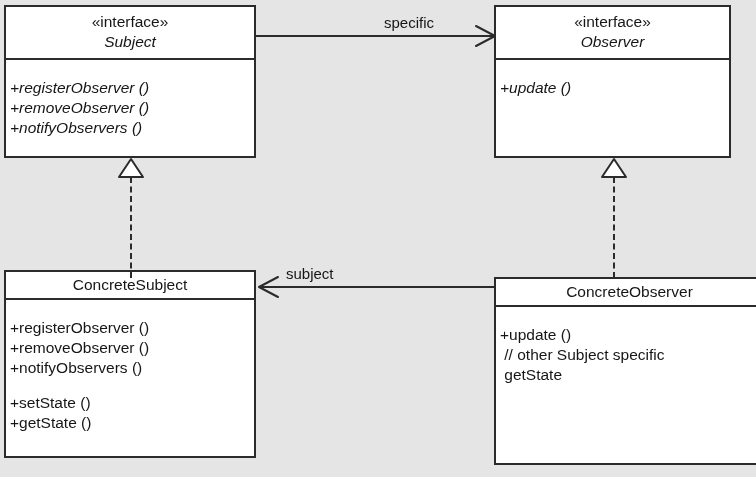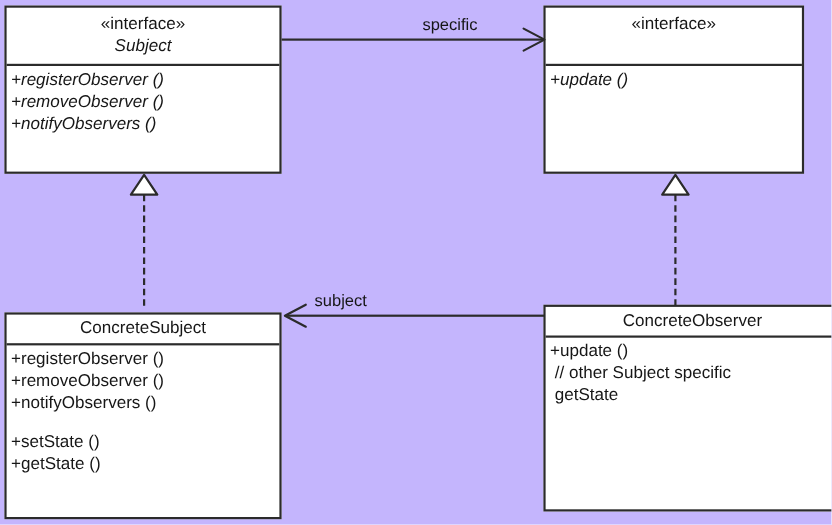--- a/index.html
+++ b/index.html
@@ -8,21 +8,21 @@
     background: #ffffff;
   }
   body {
     font-family: "Liberation Sans", sans-serif;
     -webkit-font-smoothing: antialiased;
   }
   #diagram {
     position: relative;
     width: 756px;
     height: 477px;
-    background: #c4b5fd;
+    background: #e5e5e5;
     overflow: hidden;
   }
   .uml-class {
     position: absolute;
     box-sizing: border-box;
     border: 2px solid #2b2b2b;
     background: #ffffff;
     display: flex;
     flex-direction: column;
   }
@@ -38,21 +38,21 @@
   .stereotype {
     display: block;
     font-style: normal;
   }
   .cls-name {
     display: block;
   }
   .cls-name.italic { font-style: italic; }
   .uml-body {
     flex: 1 1 auto;
-    padding: 3px 4px 4px 4px;
+    padding: 18px 4px 4px 4px;
     font-size: 15.5px;
     line-height: 1.30;
     color: #161616;
   }
   .uml-body.italic { font-style: italic; }
   .member {
     white-space: pre;
     display: block;
   }
   .member.blank { height: 0.95em; }
@@ -94,27 +94,28 @@
     <div class="uml-body italic">
       <span class="member">+registerObserver ()</span>
       <span class="member">+removeObserver ()</span>
       <span class="member">+notifyObservers ()</span>
     </div>
   </div>
 
   <div class="uml-class" style="left:494px; top:5px; width:237px; height:153px;">
     <div class="uml-header" style="height:53px;">
       <span class="stereotype">«interface»</span>
+      <span class="cls-name italic">Observer</span>
     </div>
     <div class="uml-body italic">
       <span class="member">+update ()</span>
     </div>
   </div>
 
-  <div class="uml-class" style="left:4px; top:284px; width:252px; height:188px;">
+  <div class="uml-class" style="left:4px; top:270px; width:252px; height:188px;">
     <div class="uml-header" style="height:28px; padding-top:3px;">
       <span class="cls-name">ConcreteSubject</span>
     </div>
     <div class="uml-body">
       <span class="member">+registerObserver ()</span>
       <span class="member">+removeObserver ()</span>
       <span class="member">+notifyObservers ()</span>
       <span class="member blank"></span>
       <span class="member">+setState ()</span>
       <span class="member">+getState ()</span>

